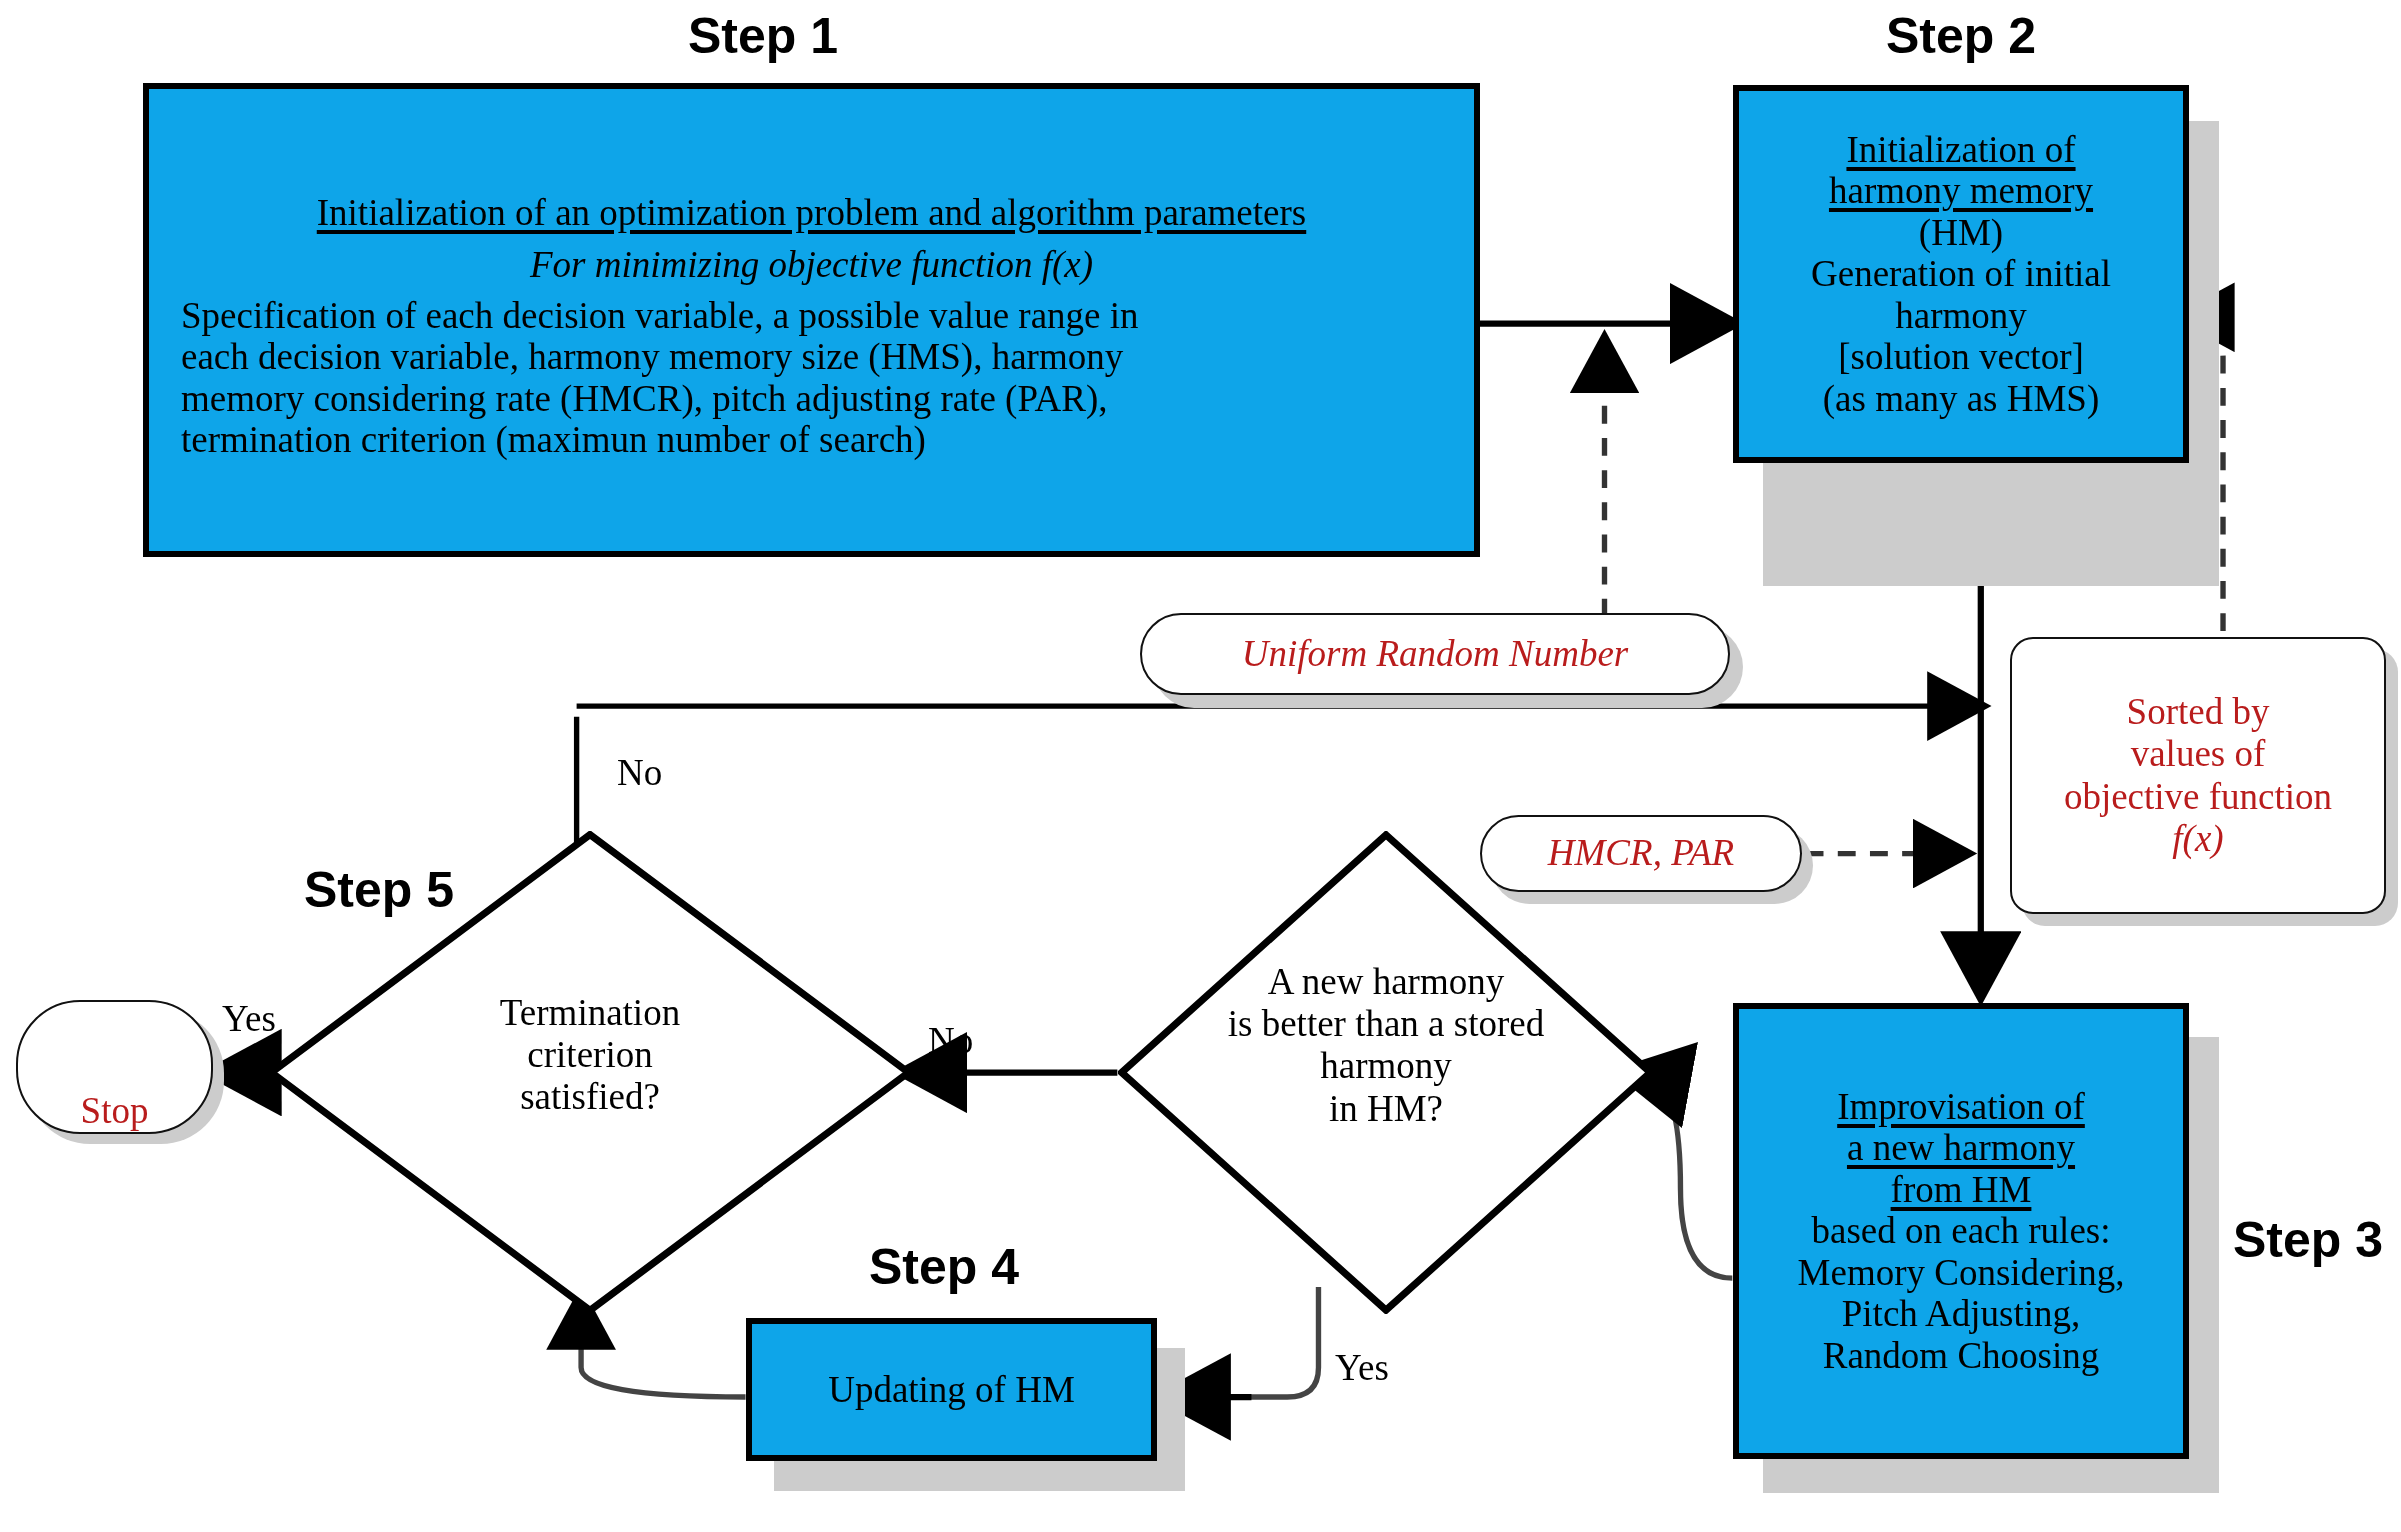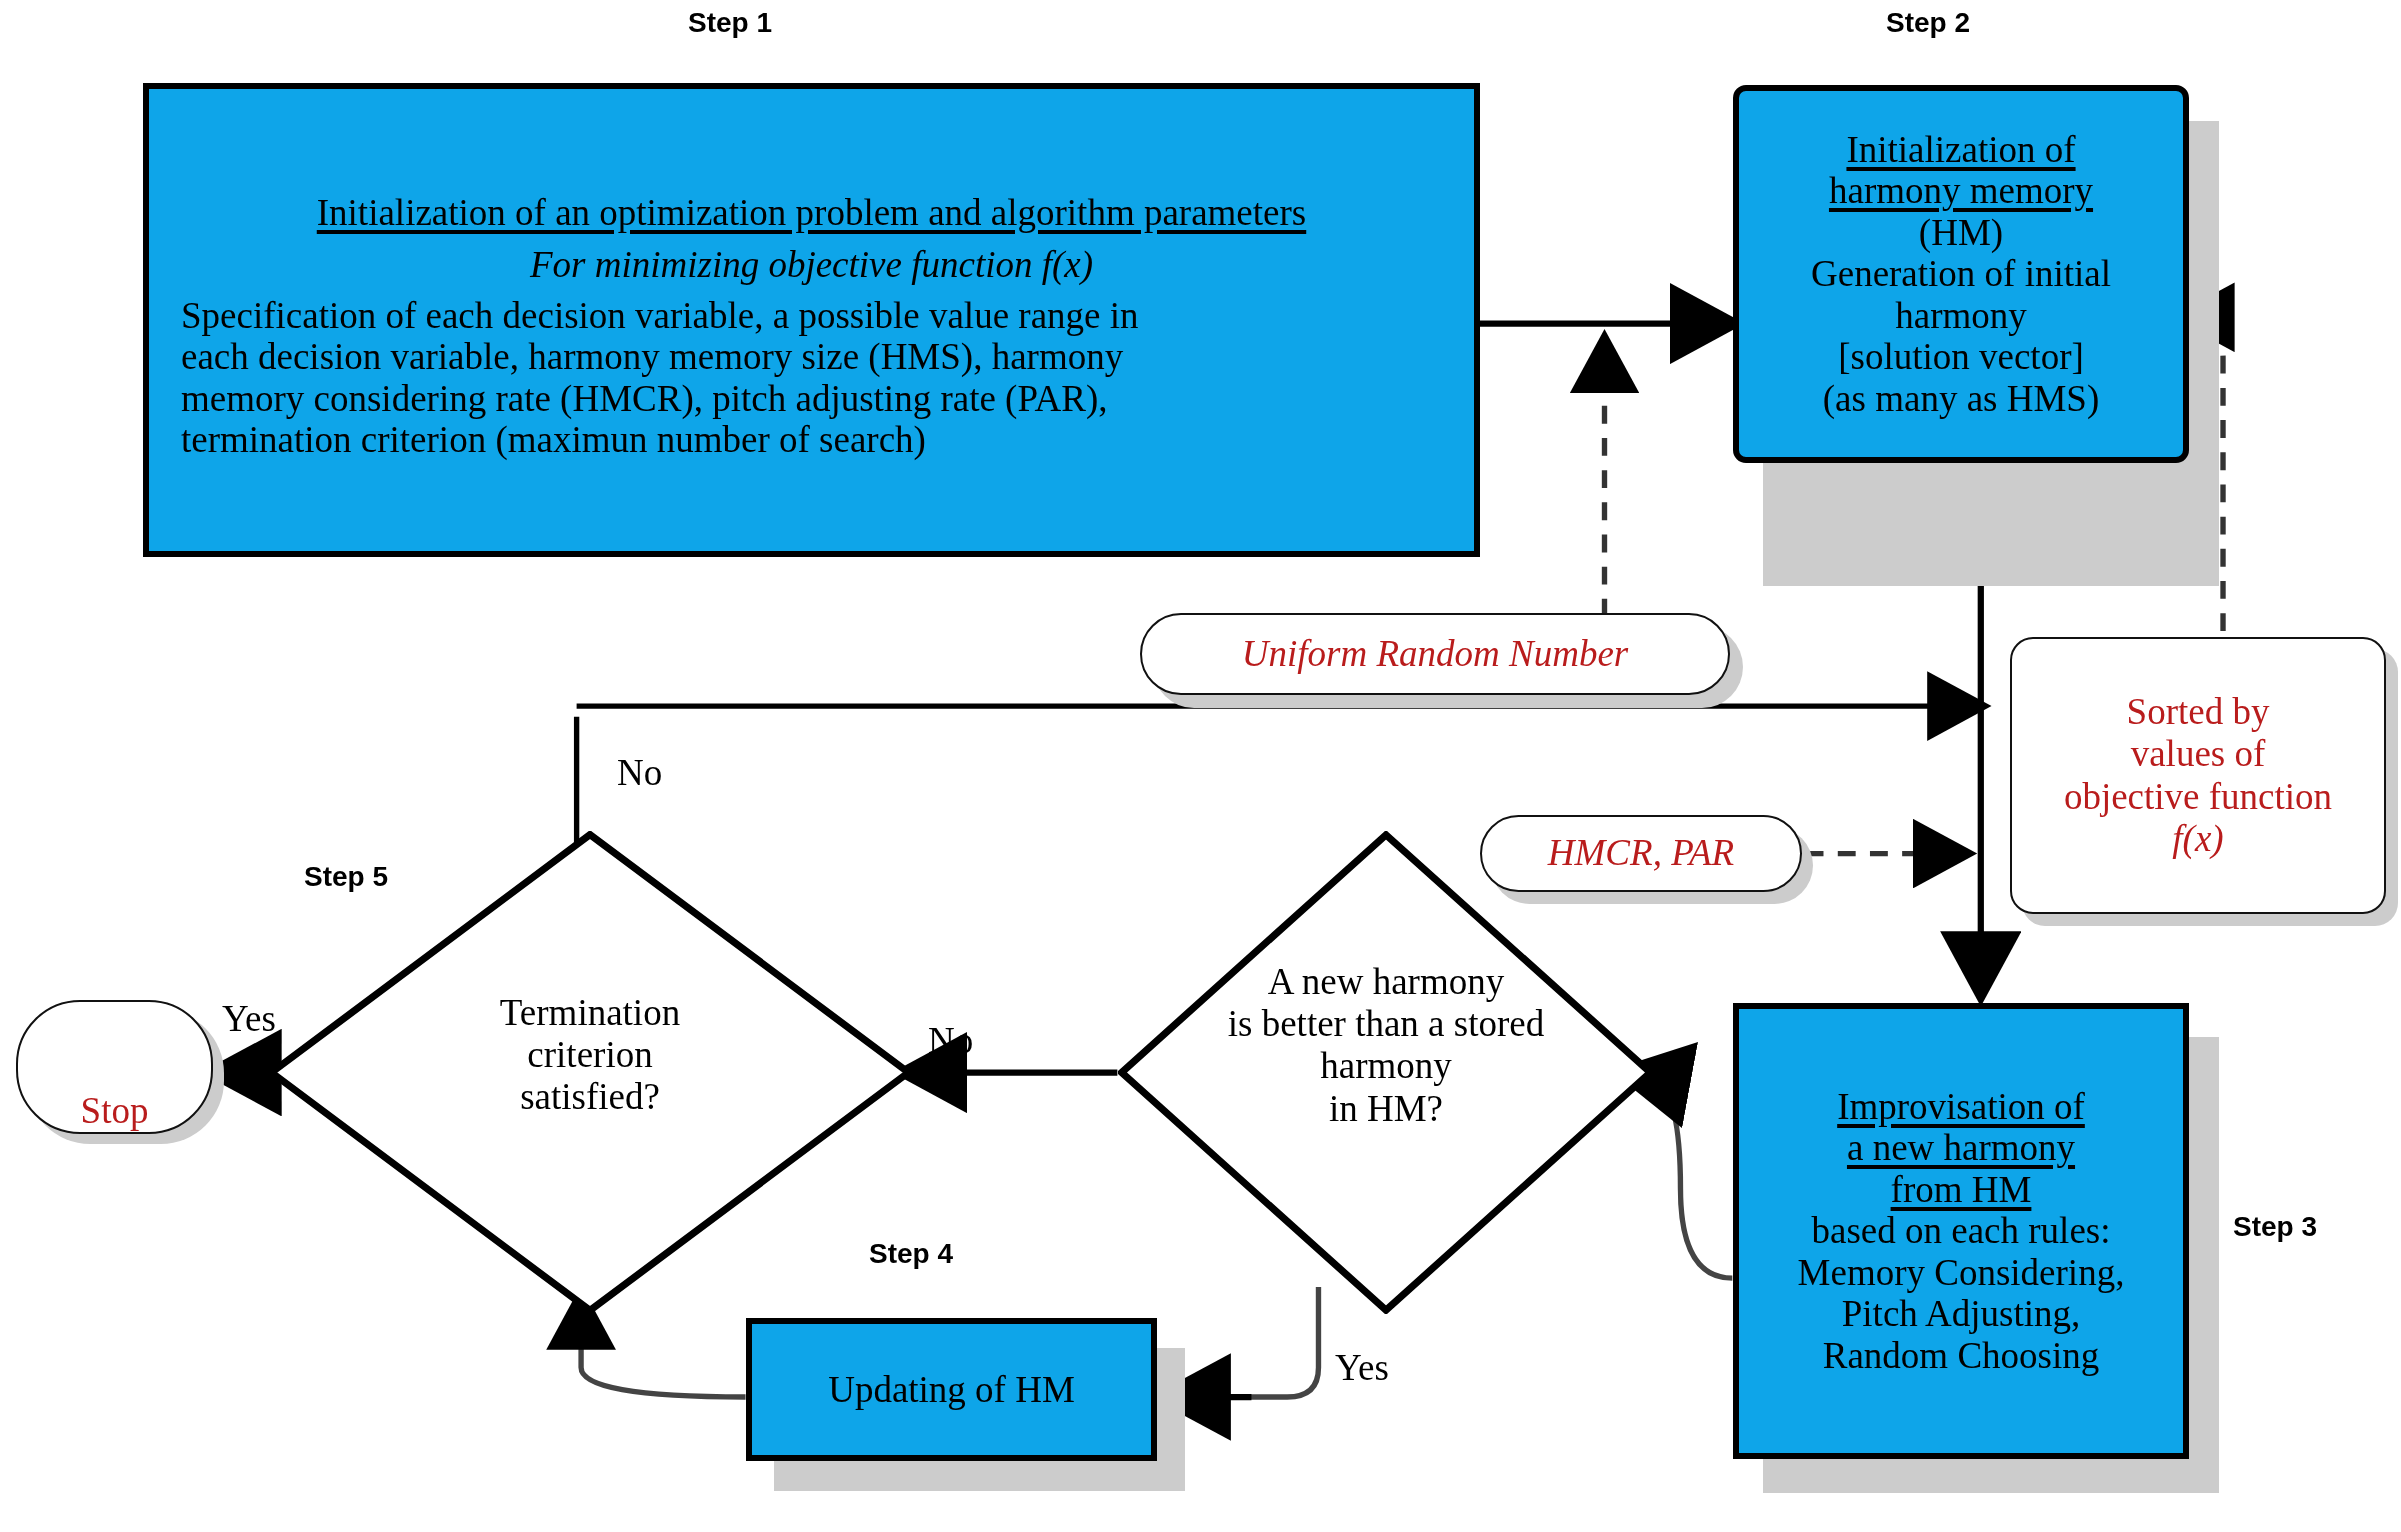--- a/index.html
+++ b/index.html
@@ -1,21 +1,21 @@
 <!DOCTYPE html>
 <html style="font-size:14.3px"><head>
 <meta charset="utf-8">
 <style>
   html,body{margin:0;padding:0;background:#fff;}
   body{font-family:"Liberation Serif", serif;}
   #stage{position:relative;width:2401px;height:1532px;background:#fff;overflow:hidden;}
   svg#wires{position:absolute;left:0;top:0;width:2401px;height:1532px;}
   .steplbl{
     position:absolute;font-family:"Liberation Sans", sans-serif;
-    font-weight:bold;font-size:28px;color:#000;white-space:nowrap;
+    font-weight:bold;font-size:50px;color:#000;white-space:nowrap;
   }
   .shadow{position:absolute;background:#cccccc;}
   .box{
     position:absolute;background:#0ea5e9;border:6.3px solid #000;
     box-sizing:border-box;display:flex;flex-direction:column;
     align-items:center;justify-content:center;color:#000;
   }
   .box .ln{font-size:37px;line-height:1.12;white-space:nowrap;}
   .box .ln.u{text-decoration:underline;text-underline-offset:4.5px;text-decoration-thickness:3.6px;}
   .box .ln.it{font-style:italic;}
@@ -92,21 +92,21 @@
     <div class="ln it" style="margin-top:10.7px;">For minimizing objective function f(x)</div>
     <div style="width:100%;padding-left:32px;box-sizing:border-box;margin-top:9px;">
       <div class="ln">Specification of each decision variable, a possible value range in</div>
       <div class="ln">each decision variable, harmony memory size (HMS), harmony</div>
       <div class="ln">memory considering rate (HMCR), pitch adjusting rate (PAR),</div>
       <div class="ln">termination criterion (maximun number of search)</div>
     </div>
   </div>
 
   <div class="shadow" style="left:1763px;top:121px;width:456px;height:465px;"></div>
-  <div class="box" style="left:1733px;top:85px;width:456px;height:378px;border-radius:13px;">
+  <div class="box" style="left:1733px;top:85px;width:456px;height:378px;">
     <div class="ln u">Initialization of</div>
     <div class="ln u">harmony memory</div>
     <div class="ln">(HM)</div>
     <div class="ln">Generation of initial</div>
     <div class="ln">harmony</div>
     <div class="ln">[solution vector]</div>
     <div class="ln">(as many as HMS)</div>
   </div>
 
   <div class="shadow" style="left:1153px;top:626px;width:590px;height:82px;border-radius:54px;"></div>

